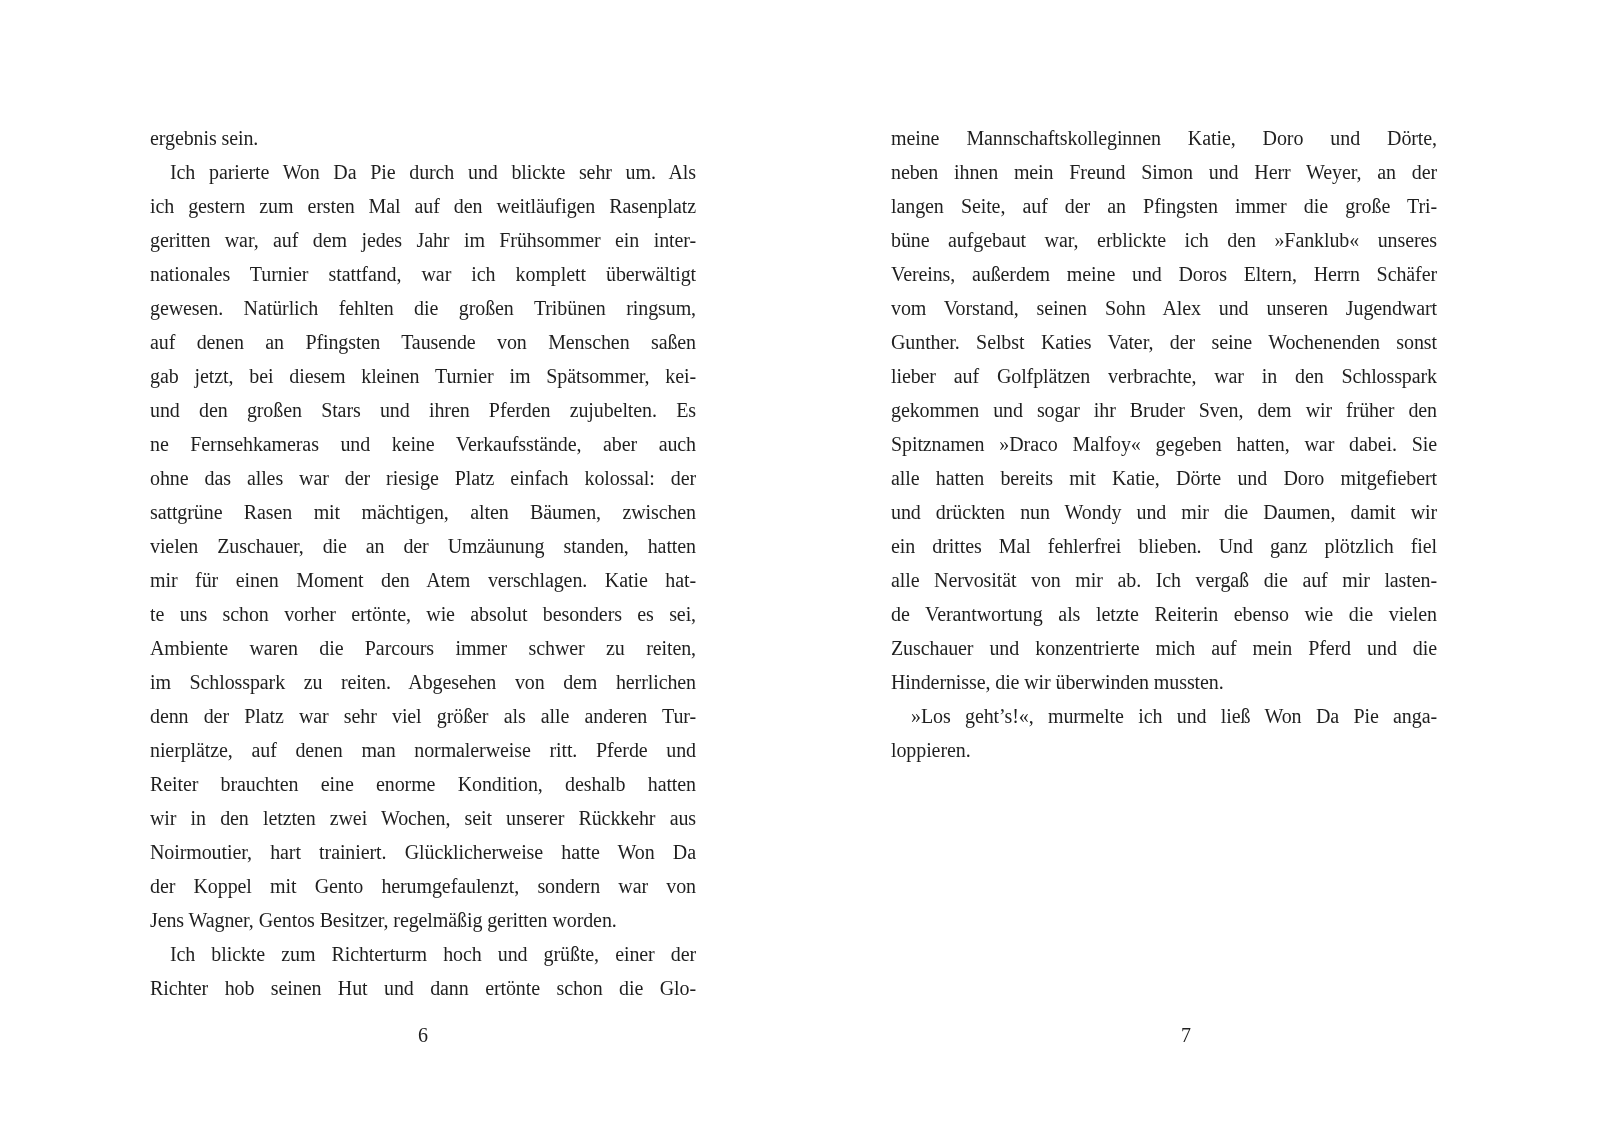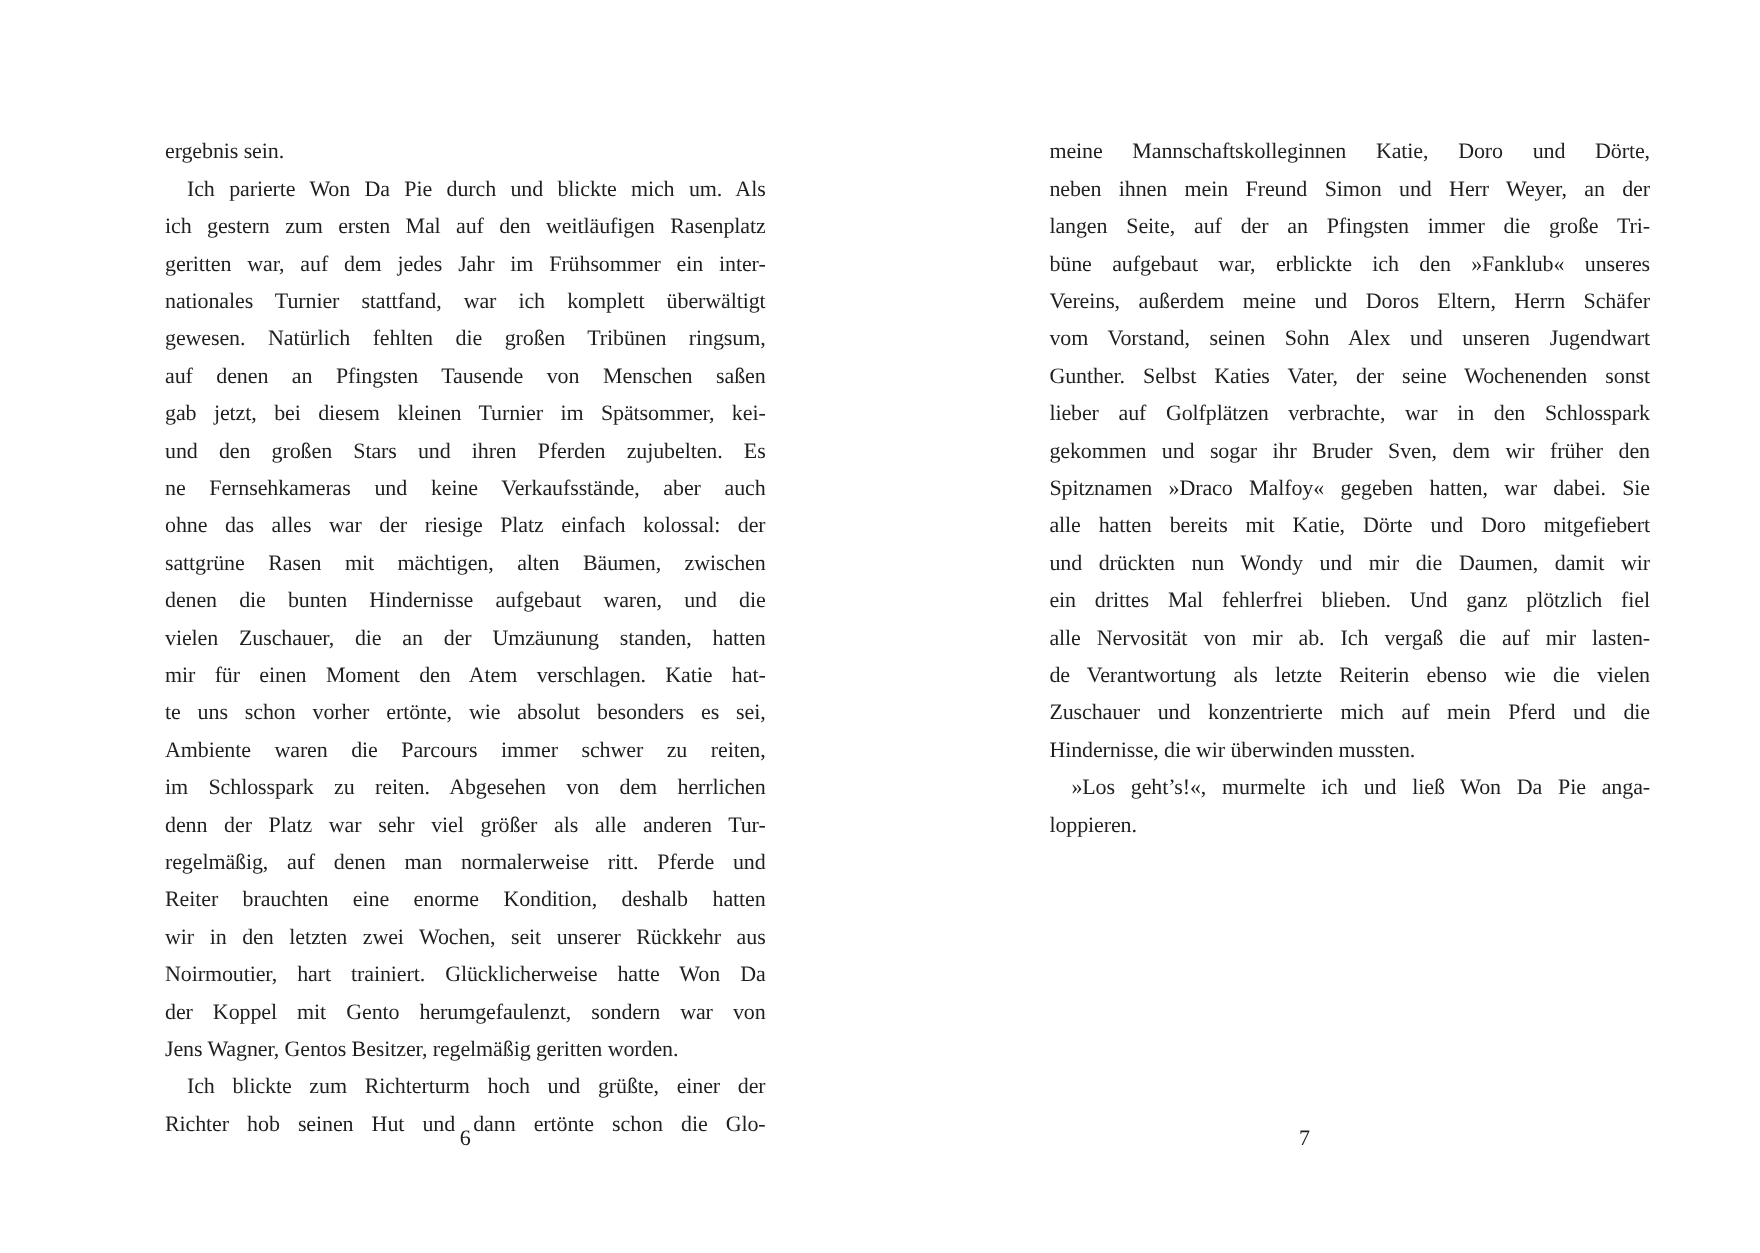--- a/index.html
+++ b/index.html
@@ -14,21 +14,21 @@
     position: relative;
     width: 1600px; height: 1139px;
     background: #ffffff;
   }
   .text-column {
     position: absolute;
     top: 103px;
     width: 554px;
   }
   .text-column.col-left  { left: 130px; }
-  .text-column.col-right { left: 934px; }
+  .text-column.col-right { left: 871px; }
   .line {
     font-size: 20px;
     line-height: 30px;
     height: 30px;
     white-space: nowrap;
     letter-spacing: -0.1px;
   }
   .line.just {
     white-space: normal;
     text-align: justify;
@@ -47,39 +47,38 @@
   .page-number.col-left  { left: 130px; }
   .page-number.col-right { left: 893px; }
 </style>
 </head>
 <body>
 
 <div class="spread">
 
   <div class="text-column col-left">
       <div class="line">ergebnis sein.</div>
-      <div class="line indent just">Ich parierte Won Da Pie durch und blickte mich um. Als</div>
+      <div class="line indent just">Ich parierte Won Da Pie durch und blickte sehr um. Als</div>
       <div class="line just">ich gestern zum ersten Mal auf den weitläufigen Rasenplatz</div>
       <div class="line just">geritten war, auf dem jedes Jahr im Frühsommer ein inter-</div>
       <div class="line just">nationales Turnier stattfand, war ich komplett überwältigt</div>
       <div class="line just">gewesen. Natürlich fehlten die großen Tribünen ringsum,</div>
       <div class="line just">auf denen an Pfingsten Tausende von Menschen saßen</div>
       <div class="line just">gab jetzt, bei diesem kleinen Turnier im Spätsommer, kei-</div>
       <div class="line just">und den großen Stars und ihren Pferden zujubelten. Es</div>
       <div class="line just">ne Fernsehkameras und keine Verkaufsstände, aber auch</div>
       <div class="line just">ohne das alles war der riesige Platz einfach kolossal: der</div>
       <div class="line just">sattgrüne Rasen mit mächtigen, alten Bäumen, zwischen</div>
-      <div class="line just">denen die bunten Hindernisse aufgebaut waren, und die</div>
       <div class="line just">vielen Zuschauer, die an der Umzäunung standen, hatten</div>
       <div class="line just">mir für einen Moment den Atem verschlagen. Katie hat-</div>
       <div class="line just">te uns schon vorher ertönte, wie absolut besonders es sei,</div>
       <div class="line just">Ambiente waren die Parcours immer schwer zu reiten,</div>
       <div class="line just">im Schlosspark zu reiten. Abgesehen von dem herrlichen</div>
       <div class="line just">denn der Platz war sehr viel größer als alle anderen Tur-</div>
-      <div class="line just">regelmäßig, auf denen man normalerweise ritt. Pferde und</div>
+      <div class="line just">nierplätze, auf denen man normalerweise ritt. Pferde und</div>
       <div class="line just">Reiter brauchten eine enorme Kondition, deshalb hatten</div>
       <div class="line just">wir in den letzten zwei Wochen, seit unserer Rückkehr aus</div>
       <div class="line just">Noirmoutier, hart trainiert. Glücklicherweise hatte Won Da</div>
       <div class="line just">der Koppel mit Gento herumgefaulenzt, sondern war von</div>
       <div class="line">Jens Wagner, Gentos Besitzer, regelmäßig geritten worden.</div>
       <div class="line indent just">Ich blickte zum Richterturm hoch und grüßte, einer der</div>
       <div class="line just">Richter hob seinen Hut und dann ertönte schon die Glo-</div>
     </div>
 
   <div class="text-column col-right">

